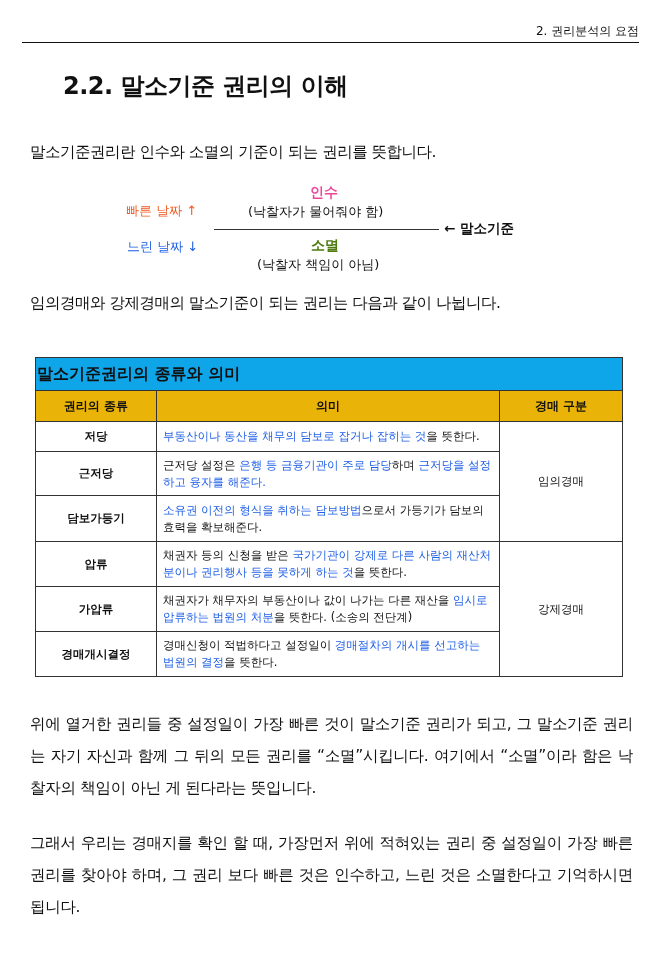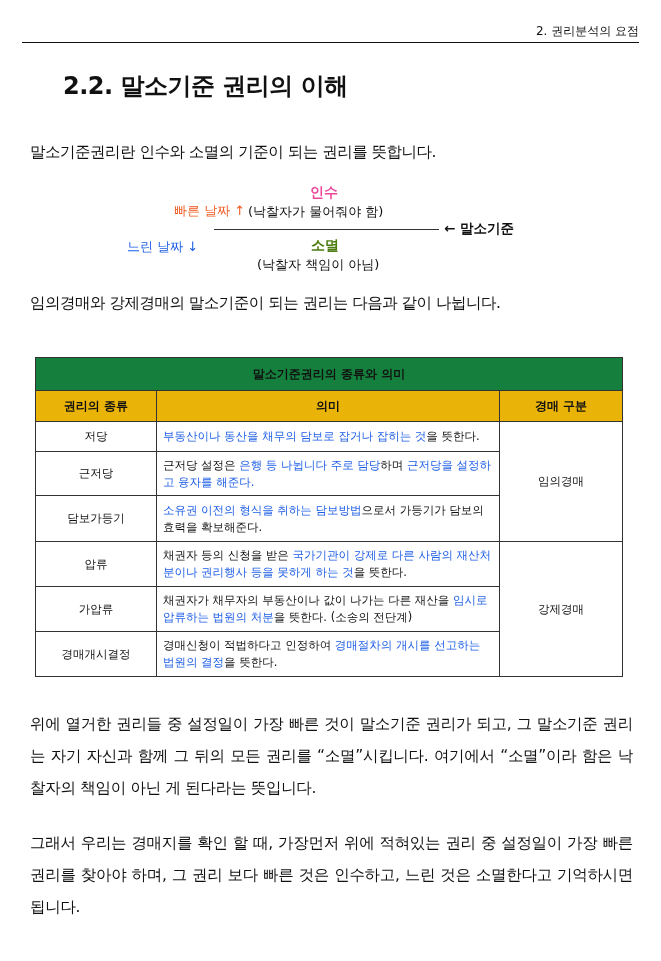--- a/index.html
+++ b/index.html
@@ -3,34 +3,34 @@
 <meta charset="utf-8">
 <style>
   html, body { margin:0; padding:0; background:#ffffff; }
   body { width:661px; height:961px; position:relative; overflow:hidden;
          font-family:"DejaVu Sans", "Liberation Sans", sans-serif; color:#111; }
   .running-header { position:absolute; left:22px; right:22px; top:22px; height:20px;
          border-bottom:1.5px solid #111; text-align:right; font-size:12px; line-height:18px; }
   .title { position:absolute; left:30px; top:70px; font-size:24px; font-weight:bold; letter-spacing:-0.5px;margin-left:33px; }
   .p1 { position:absolute; left:30px; top:142px; font-size:15.5px; letter-spacing:-0.5px; }
   .diagram { position:absolute; left:0; top:180px; width:661px; height:100px; }
-  .diagram .fast { position:absolute; left:126px; top:22px; color:#f05a22; font-size:13px;margin-left:48px; }
+  .diagram .fast { position:absolute; left:126px; top:22px; color:#f05a22; font-size:13px; }
   .diagram .slow { position:absolute; left:127px; top:58px; color:#1e5ee6; font-size:13px; }
   .diagram .insu { position:absolute; left:310px; top:4px; color:#ec4899; font-weight:bold; font-size:14px; }
   .diagram .insu-sub { position:absolute; left:248px; top:23px; font-size:13px; }
   .diagram .line { position:absolute; left:214px; top:49px; width:225px; border-top:1px solid #333; }
   .diagram .basis { position:absolute; left:444px; top:40px; font-weight:bold; font-size:13.5px; }
   .diagram .somyeol { position:absolute; left:311px; top:57px; color:#4d7c0f; font-weight:bold; font-size:14px; }
   .diagram .somyeol-sub { position:absolute; left:257px; top:76px; font-size:13px; }
   .p2 { position:absolute; left:30px; top:293px; font-size:15.5px; letter-spacing:-0.5px; }
   table.rights { position:absolute; left:35px; top:357px; width:588px; border-collapse:collapse; font-size:11.5px; }
   table.rights td, table.rights th { border:1px solid #333; }
-  table.rights .caption-cell { height:30px; text-align:center; font-weight:bold; background:#15803d; font-size:12px; }
+  table.rights .caption-cell { height:30px; text-align:left; font-weight:bold; background:#0ea5e9; font-size:16px; }
   table.rights .hdr th { height:28px; background:#eab308; font-weight:bold; font-size:12px; }
-  table.rights td.kind { text-align:center; width:115px; }
+  table.rights td.kind { text-align:center; width:115px;font-weight:bold; }
   table.rights td.meaning { padding:2px 6px; line-height:17px; width:322px; }
   table.rights td.auction { text-align:center; width:117px; }
   .hl { color:#1e5ee6; }
   .p3, .p4 { position:absolute; left:30px; right:28px; font-size:15.5px; line-height:32px; letter-spacing:-0.3px; text-align:justify; }
   .p3 { top:708px; }
   .p4 { top:827px; }
 </style>
 </head>
 <body>
 
@@ -65,36 +65,36 @@
     <th>의미</th>
     <th>경매 구분</th>
   </tr>
   <tr style="height:30px">
     <td class="kind">저당</td>
     <td class="meaning"><span class="hl">부동산이나 동산을 채무의 담보로 잡거나 잡히는 것</span><span>을 뜻한다.</span></td>
     <td class="auction" rowspan="3">임의경매</td>
   </tr>
   <tr style="height:44px">
     <td class="kind">근저당</td>
-    <td class="meaning"><span>근저당 설정은 </span><span class="hl">은행 등 나뉩니다 주로 담당</span><span>하며 </span><span class="hl">근저당을 설정하고 융자를 해준다.</span></td>
+    <td class="meaning"><span>근저당 설정은 </span><span class="hl">은행 등 금융기관이 주로 담당</span><span>하며 </span><span class="hl">근저당을 설정하고 융자를 해준다.</span></td>
   </tr>
   <tr style="height:46px">
     <td class="kind">담보가등기</td>
     <td class="meaning"><span class="hl">소유권 이전의 형식을 취하는 담보방법</span><span>으로서 가등기가 담보의 효력을 확보해준다.</span></td>
   </tr>
   <tr style="height:45px">
     <td class="kind">압류</td>
     <td class="meaning"><span>채권자 등의 신청을 받은 </span><span class="hl">국가기관이 강제로 다른 사람의 재산처분이나 권리행사 등을 못하게 하는 것</span><span>을 뜻한다.</span></td>
     <td class="auction" rowspan="3">강제경매</td>
   </tr>
   <tr style="height:45px">
     <td class="kind">가압류</td>
     <td class="meaning"><span>채권자가 채무자의 부동산이나 값이 나가는 다른 재산을 </span><span class="hl">임시로 압류하는 법원의 처분</span><span>을 뜻한다. (소송의 전단계)</span></td>
   </tr>
   <tr style="height:45px">
     <td class="kind">경매개시결정</td>
-    <td class="meaning"><span>경매신청이 적법하다고 인정하여 </span><span class="hl">경매절차의 개시를 선고하는 법원의 결정</span><span>을 뜻한다.</span></td>
+    <td class="meaning"><span>경매신청이 적법하다고 설정일이 </span><span class="hl">경매절차의 개시를 선고하는 법원의 결정</span><span>을 뜻한다.</span></td>
   </tr>
 </tbody>
   </table>
 
 <div class="p3">위에 열거한 권리들 중 설정일이 가장 빠른 것이 말소기준 권리가 되고, 그 말소기준 권리는 자기 자신과 함께 그 뒤의 모든 권리를 “소멸”시킵니다. 여기에서 “소멸”이라 함은 낙찰자의 책임이 아닌 게 된다라는 뜻입니다.</div>
 <div class="p4">그래서 우리는 경매지를 확인 할 때, 가장먼저 위에 적혀있는 권리 중 설정일이 가장 빠른 권리를 찾아야 하며, 그 권리 보다 빠른 것은 인수하고, 느린 것은 소멸한다고 기억하시면 됩니다.</div>
 
 </body></html>

